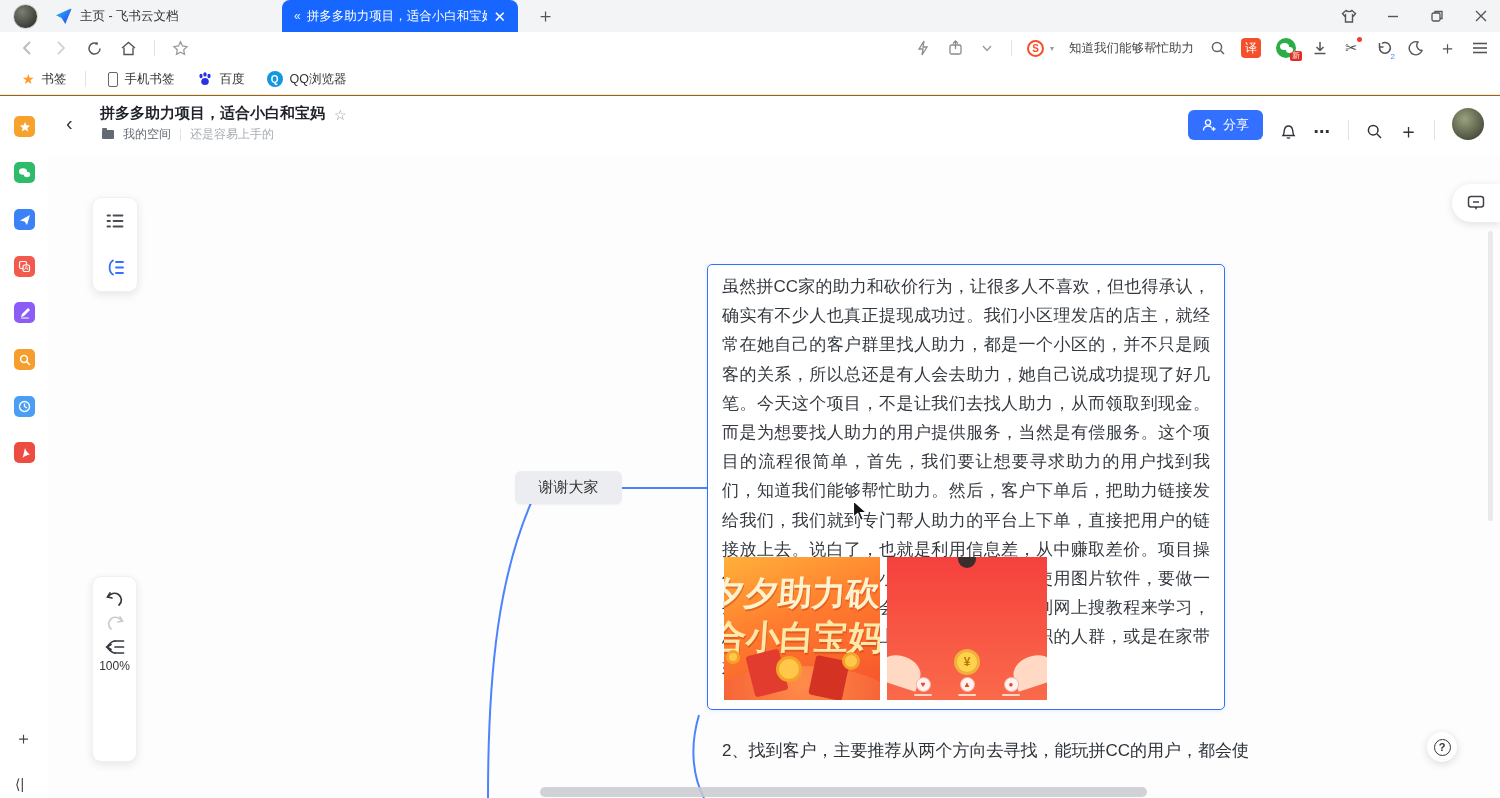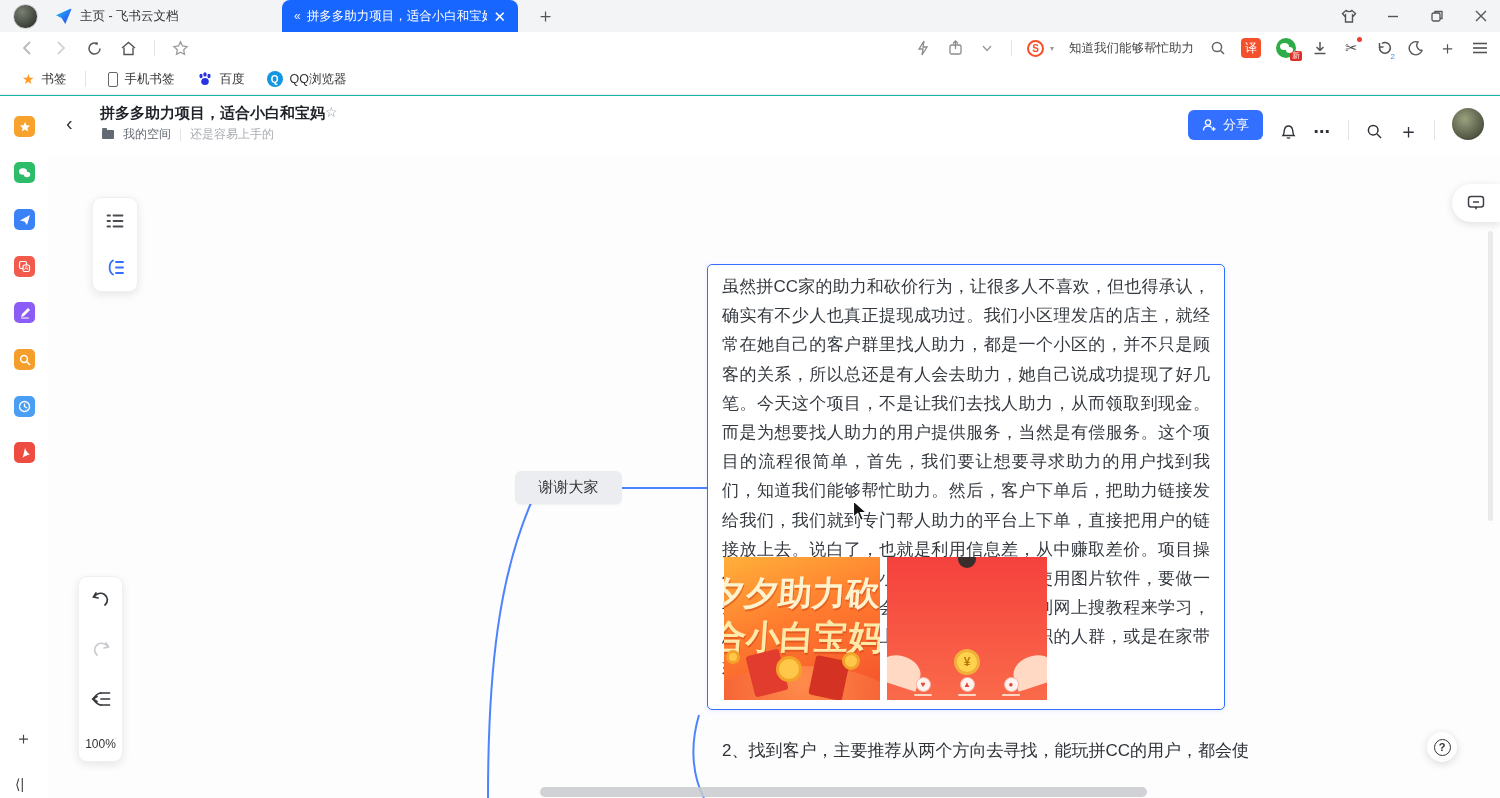--- a/index.html
+++ b/index.html
@@ -1,18 +1,18 @@
 <!DOCTYPE html>
 <html><head>
 <meta charset="utf-8">
 <style>
   * { margin:0; padding:0; box-sizing:border-box; }
   html,body { width:1500px; height:798px; overflow:hidden; }
   body { font-family:"Liberation Sans","DejaVu Sans",sans-serif; background:#fff; position:relative; }
-  .screen { position:absolute; inset:0; width:1500px; height:798px; background:#14b8a6; }
+  .screen { position:absolute; inset:0; width:1500px; height:798px; background:#a16207; }
 
   
   .tabbar { position:absolute; top:0; left:0; right:0; height:32px; background:#f3f4f6; display:flex; align-items:center; }
   .profile-avatar { position:absolute; left:13px; top:4px; width:25px; height:25px; border-radius:50%;
      background:radial-gradient(circle at 35% 30%, #7a7f72, #3c4038 70%, #23251f); border:1px solid #d0d0d0; }
   .tab { display:flex; align-items:center; height:32px; padding:0 12px; font-size:12.5px; }
   .tab-inactive { margin-left:44px; width:238px; color:#333; background:#f3f4f6; }
   .tab-inactive .tab-title { margin-left:8px; white-space:nowrap; overflow:hidden; }
   .tab-active { width:236px; background:#1766ff; color:#fff; border-radius:8px 8px 0 0; position:relative; }
   .tab-active .tab-title { margin-left:6px; white-space:nowrap; overflow:hidden; flex:1; }
@@ -57,41 +57,41 @@
 
   
   .appsidebar { position:absolute; top:96px; left:0; bottom:0; width:48px; background:#fff; }
   .app-ic { position:absolute; left:14px; width:21px; height:21px; border-radius:5px; color:#fff; font-size:11px;
      display:flex; align-items:center; justify-content:center; }
   .sb-bottom { position:absolute; left:15px; color:#444; font-size:17px; }
 
   
   .docheader { position:absolute; top:96px; left:48px; right:0; height:59px; background:#fff; }
   .back-arrow { position:absolute; left:18px; top:16px; font-size:20px; color:#2f3238; }
-  .title-wrap { position:absolute; left:52px; top:8px; display:flex; align-items:flex-start; }
+  .title-wrap { position:absolute; left:52px; top:8px; display:flex; align-items:flex-end; gap:9px; }
   .doc-title { font-size:15px; font-weight:600; color:#1f2329; }
   .title-star { color:#8f959e; font-size:14px; }
   .crumb-row { position:absolute; left:54px; top:30px; display:flex; align-items:center; gap:9px; font-size:12px; color:#646a73; }
   .folder-ic { width:12px; height:9px; background:#646a73; border-radius:1px; position:relative; }
   .folder-ic::before { content:""; position:absolute; top:-2px; left:0; width:5px; height:2px; background:#646a73; border-radius:1px 1px 0 0; }
   .save-status { color:#a8adb3; }
   .hdr-right { position:absolute; right:16px; top:12px; display:flex; align-items:flex-end; gap:17px; color:#2f3238; }
   .share-btn { background:#3370ff; color:#fff; border:none; height:30px; padding:0 14px; border-radius:6px; font-size:13px;
      display:flex; align-items:center; gap:6px; font-family:inherit; }
   .hdr-avatar { width:32px; height:32px; border-radius:50%;
      background:radial-gradient(circle at 40% 35%, #9aa07e, #5a604a 60%, #2e3226); }
 
   
   .canvas { position:absolute; top:155px; left:48px; width:1452px; height:643px; background:#fdfdfe; overflow:hidden; }
   .connector-svg { position:absolute; inset:0; pointer-events:none; }
 
   .float-panel { position:absolute; background:#fff; border:1px solid #f0f0f0; border-radius:9px;
      box-shadow:0 3px 10px rgba(0,0,0,.09); display:flex; flex-direction:column; align-items:center; }
   .panel-views { left:44px; top:42px; width:46px; height:95px; justify-content:space-around; }
-  .panel-tools { left:30px; top:421px; width:45px; height:186px; justify-content:space-between; padding:10px 0; }
+  .panel-tools { left:44px; top:421px; width:45px; height:186px; justify-content:flex-start; padding:10px 0; }
   .pbtn { width:24px; height:24px; display:flex; align-items:center; justify-content:center; }
   .zoom-label { font-size:12px; color:#333; }
 
   .intro-node { position:absolute; left:467px; top:316px; width:107px; height:33px; background:#ebedf0; border-radius:6px;
      display:flex; align-items:center; justify-content:center; font-size:15px; color:#333; box-shadow:0 1px 2px rgba(0,0,0,.05); }
 
   .main-node { position:absolute; left:659px; top:109px; width:518px; height:446px; background:#fff;
      border:1.4px solid #3370ff; border-radius:5px; box-shadow:0 1px 4px rgba(51,112,255,.12); }
   .main-text { margin:7px 14px 0 14px; font-size:17px; line-height:29.2px; color:#353a40; text-align:justify; }
   .node-images { position:absolute; left:16px; top:292px; display:flex; gap:7px; }

